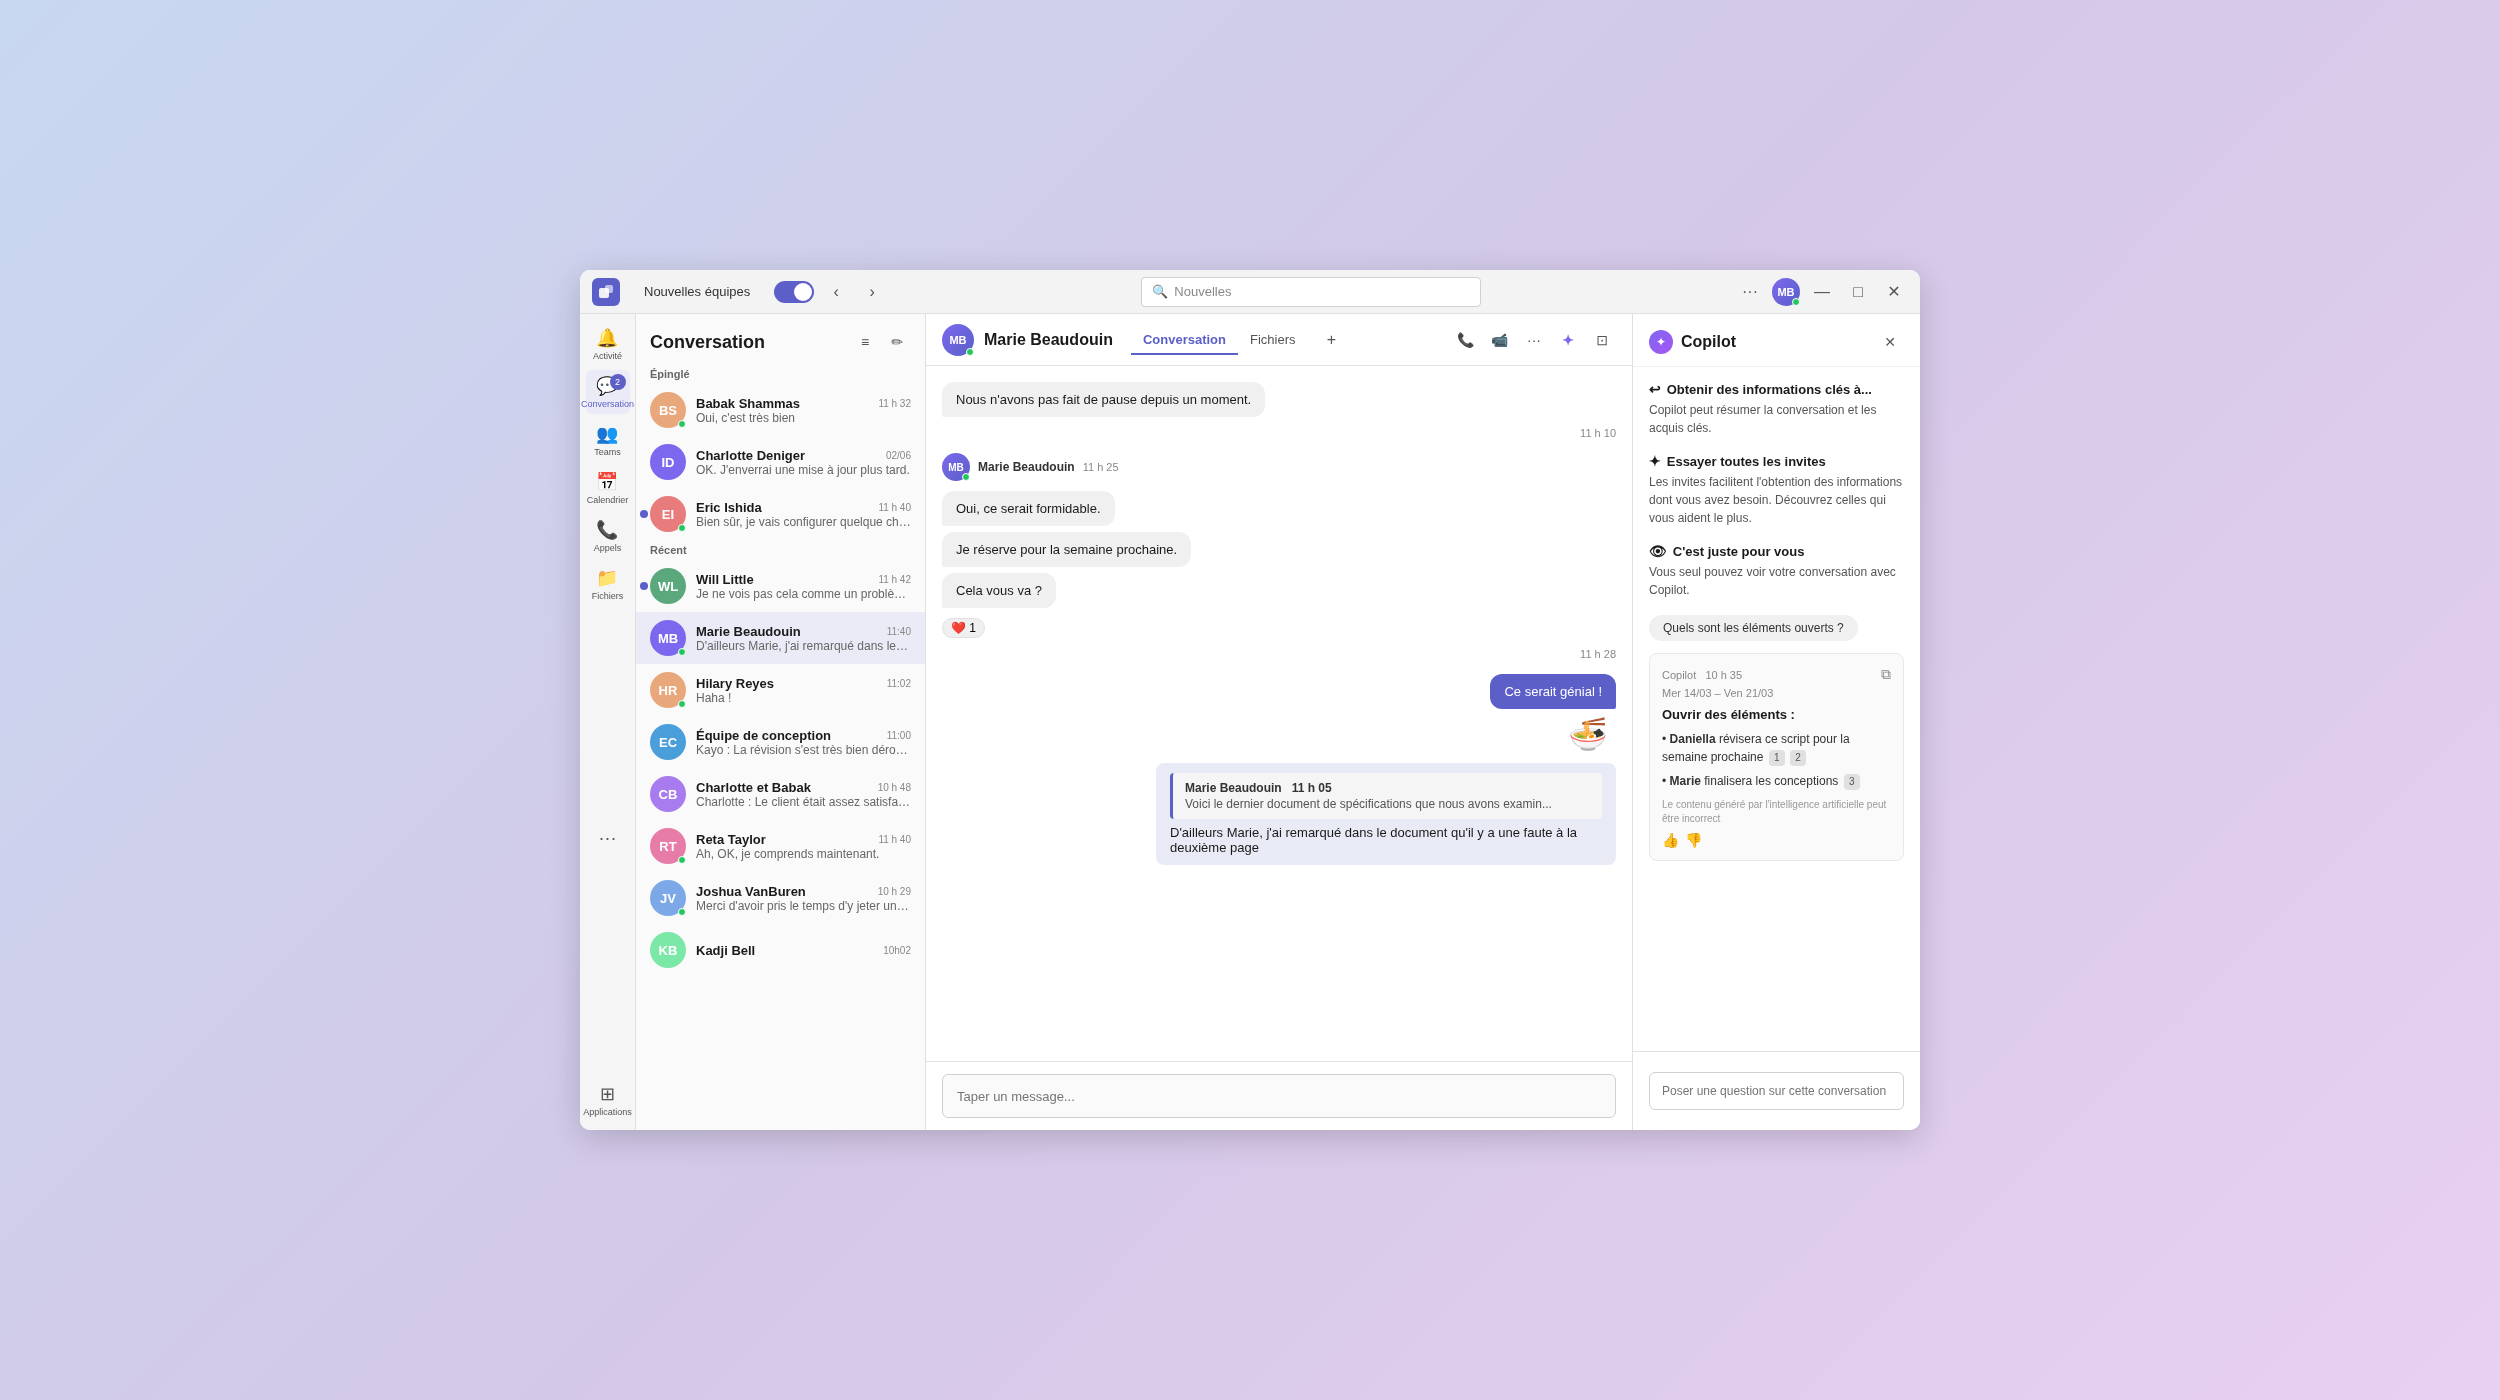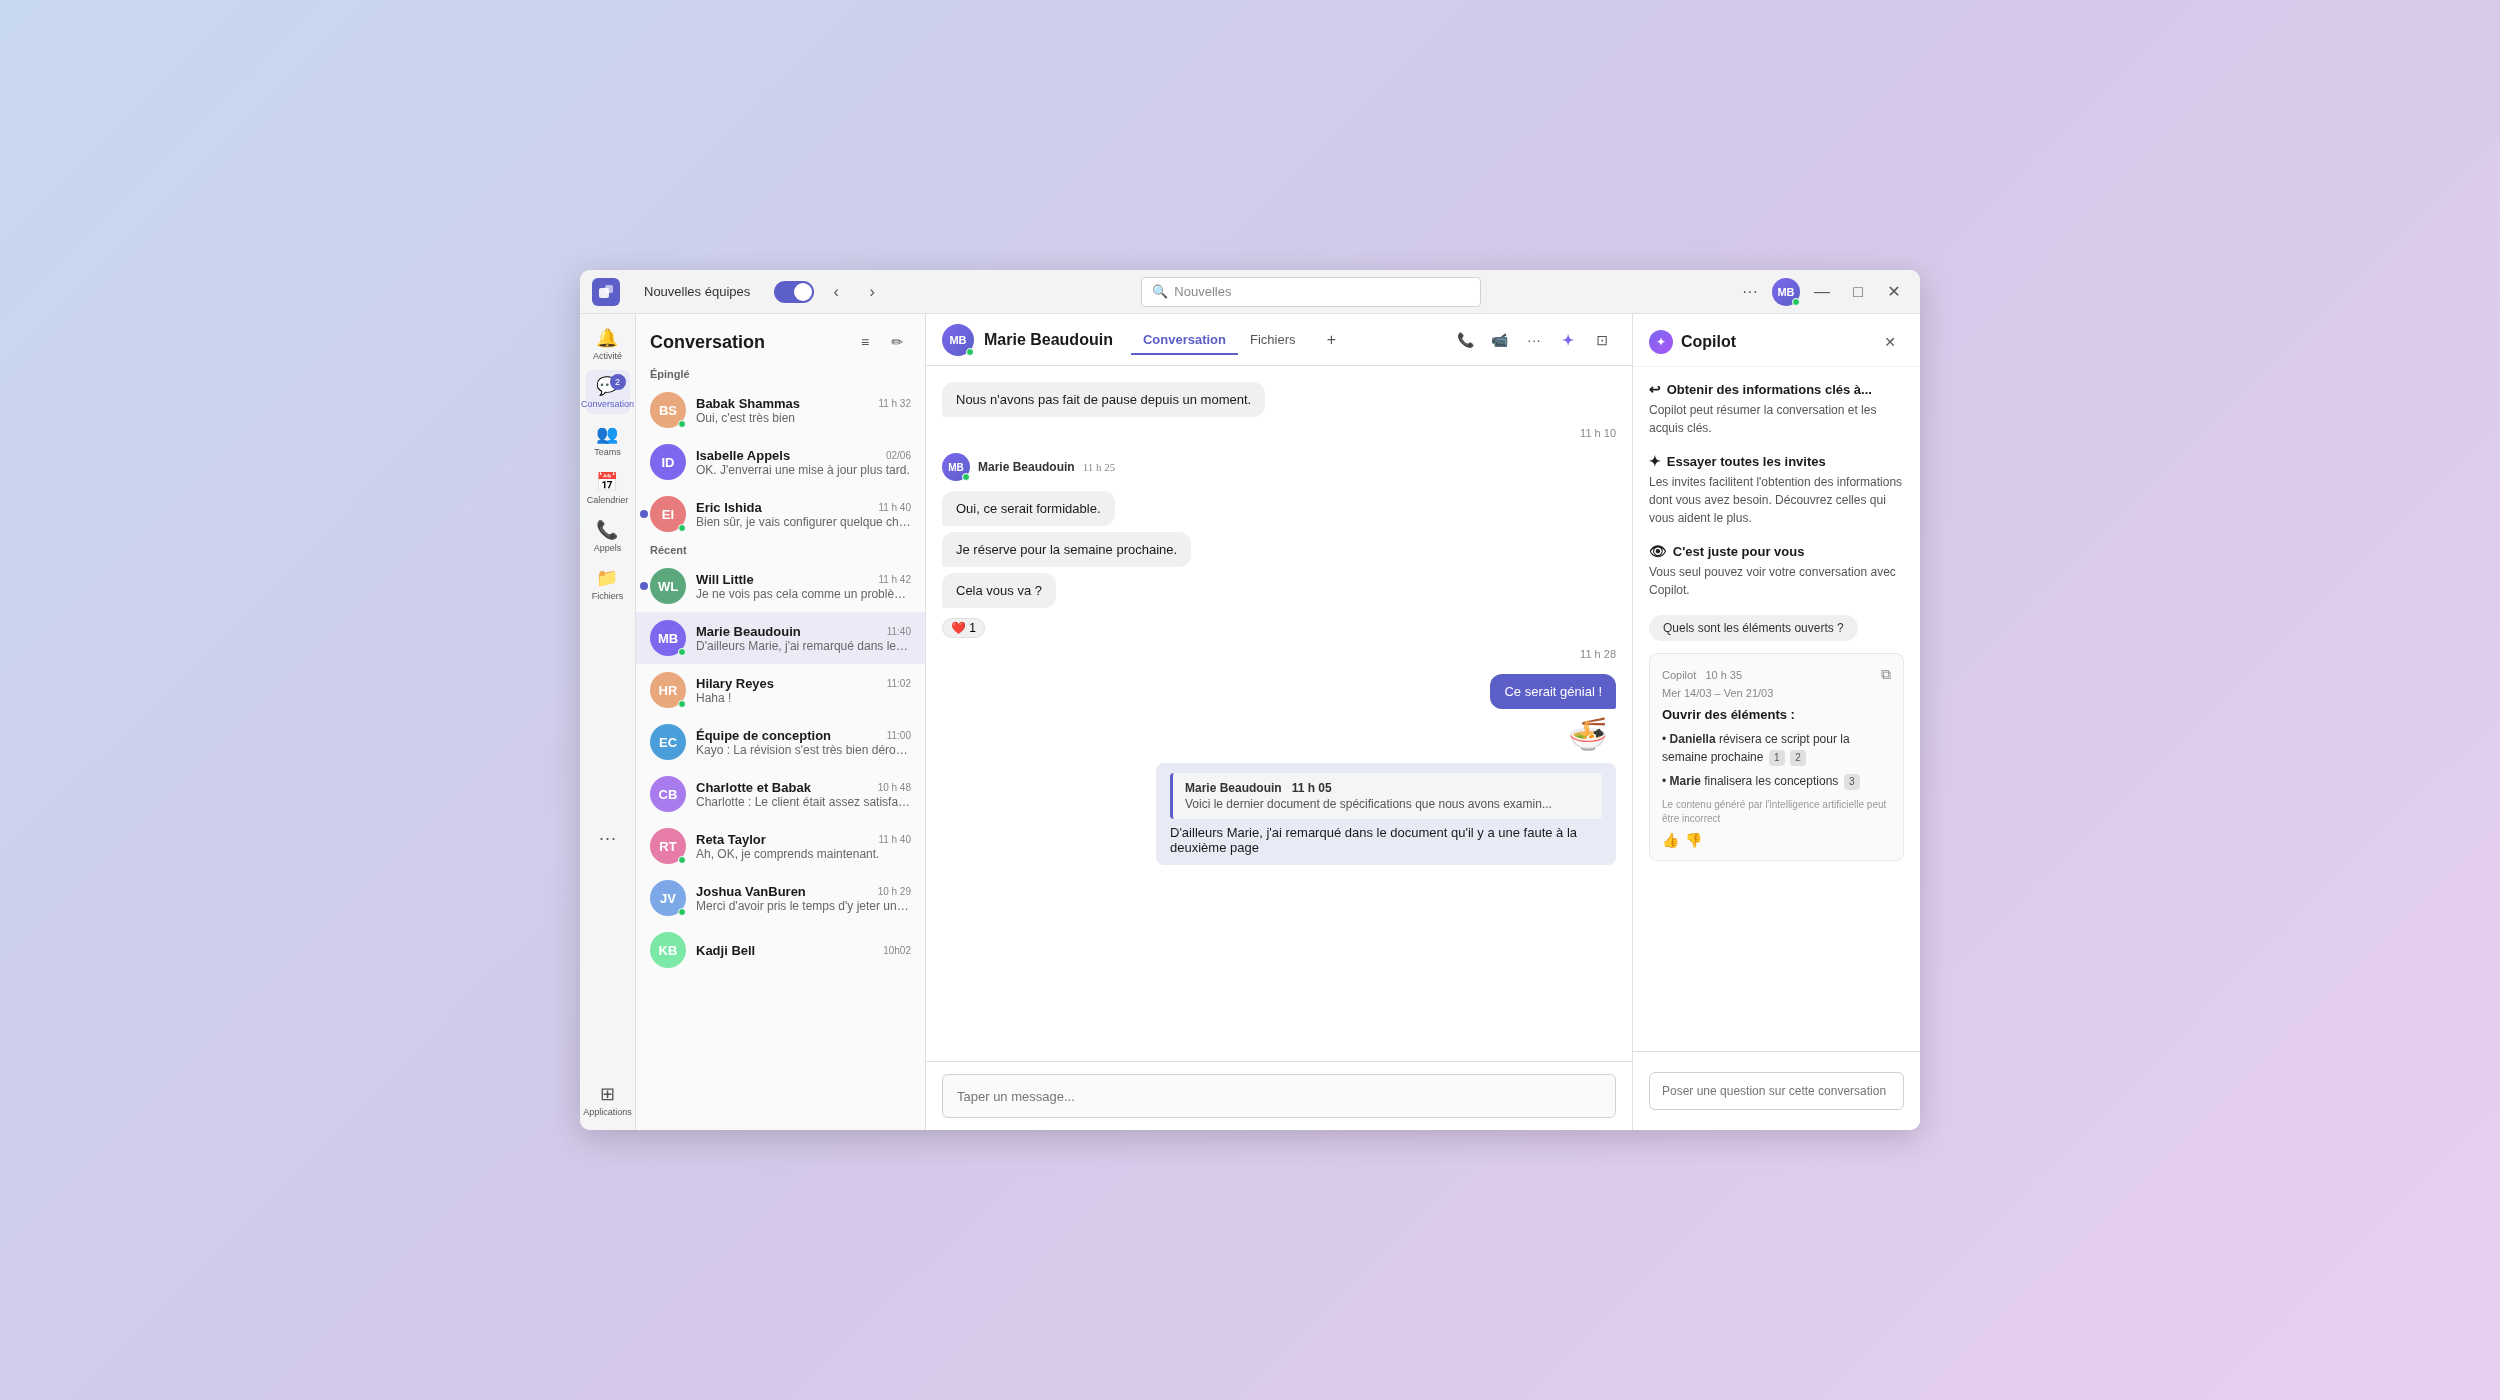--- a/index.html
+++ b/index.html
@@ -426,21 +426,20 @@
       position: relative;
     }
     .msg-sender-name {
       font-size: 12px;
       font-weight: 600;
       color: #333;
     }
     .msg-sender-time {
       font-size: 11px;
       color: #888;
-      font-family: Liberation Serif, serif;
     }
     .reaction {
       display: inline-flex;
       align-items: center;
       gap: 3px;
       background: #f0f0f0;
       border: 1px solid #e0e0e0;
       border-radius: 12px;
       padding: 2px 8px;
       font-size: 12px;
@@ -733,21 +732,21 @@
             <span class="conv-name">Babak Shammas</span>
             <span class="conv-time">11 h 32</span>
           </div>
           <div class="conv-preview">Oui, c'est très bien</div>
         </div>
       </div>
       <div class="conv-item">
         <div class="conv-avatar" style="background:#7b68ee;">ID</div>
         <div class="conv-info">
           <div class="conv-name-row">
-            <span class="conv-name">Isabelle Appels</span>
+            <span class="conv-name">Charlotte Deniger</span>
             <span class="conv-time">02/06</span>
           </div>
           <div class="conv-preview">OK. J'enverrai une mise à jour plus tard.</div>
         </div>
       </div>
       <div class="conv-item" style="position:relative;">
         <div class="unread-dot"></div>
         <div class="conv-avatar" style="background:#e87c7c;">EI
           <div class="online-dot"></div>
         </div>

